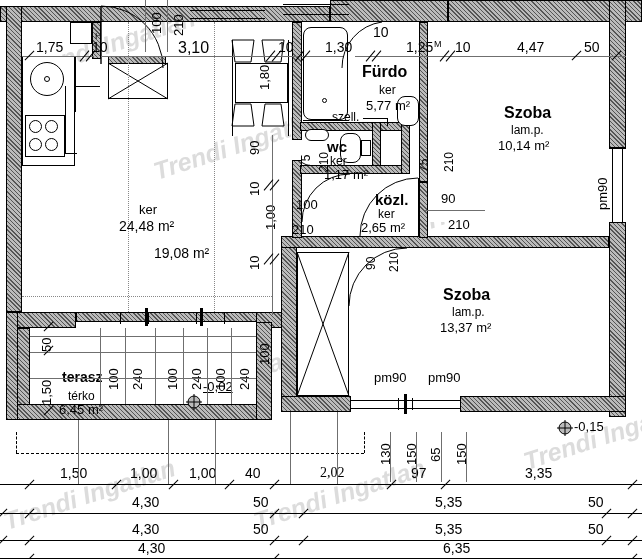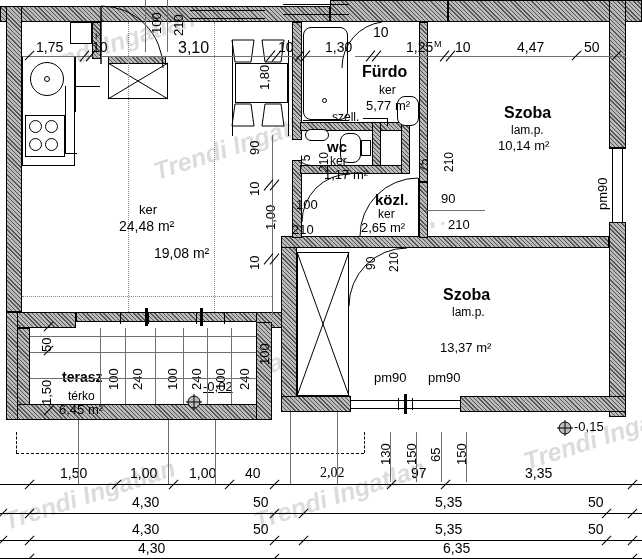--- a/index.html
+++ b/index.html
@@ -223,21 +223,21 @@
   <div class="txt bold" style="left:363px;top:192px;font-size:15px;margin-left:12px;">közl.</div>
   <div class="txt" style="left:378px;top:208px;font-size:12px;">ker</div>
   <div class="txt" style="left:361px;top:221px;font-size:13px;">2,65 m²</div>
 
   <div class="txt bold" style="left:504px;top:105px;font-size:16px;">Szoba</div>
   <div class="txt" style="left:511px;top:124px;font-size:12px;">lam.p.</div>
   <div class="txt" style="left:498px;top:139px;font-size:13px;">10,14 m²</div>
 
   <div class="txt bold" style="left:443px;top:287px;font-size:16px;">Szoba</div>
   <div class="txt" style="left:452px;top:306px;font-size:12px;">lam.p.</div>
-  <div class="txt" style="left:440px;top:321px;font-size:13px;margin-top:20px;">13,37 m²</div>
+  <div class="txt" style="left:440px;top:321px;font-size:13px;">13,37 m²</div>
 
   <div class="txt bold" style="left:62px;top:370px;font-size:14px;">terasz</div>
   <div class="txt" style="left:68px;top:390px;font-size:12px;">térko</div>
   <div class="txt" style="left:59px;top:403px;font-size:13px;">6,45 m²</div>
 
   <div class="txt" style="left:332px;top:111px;font-size:12px;">szell.</div>
   <div class="hl" style="left:363px;top:118px;width:24px;"></div>
   <div class="vl" style="left:387px;top:118px;height:8px;"></div>
 
   <div class="txt" style="left:95px;top:32px;font-size:9px;">H</div>

